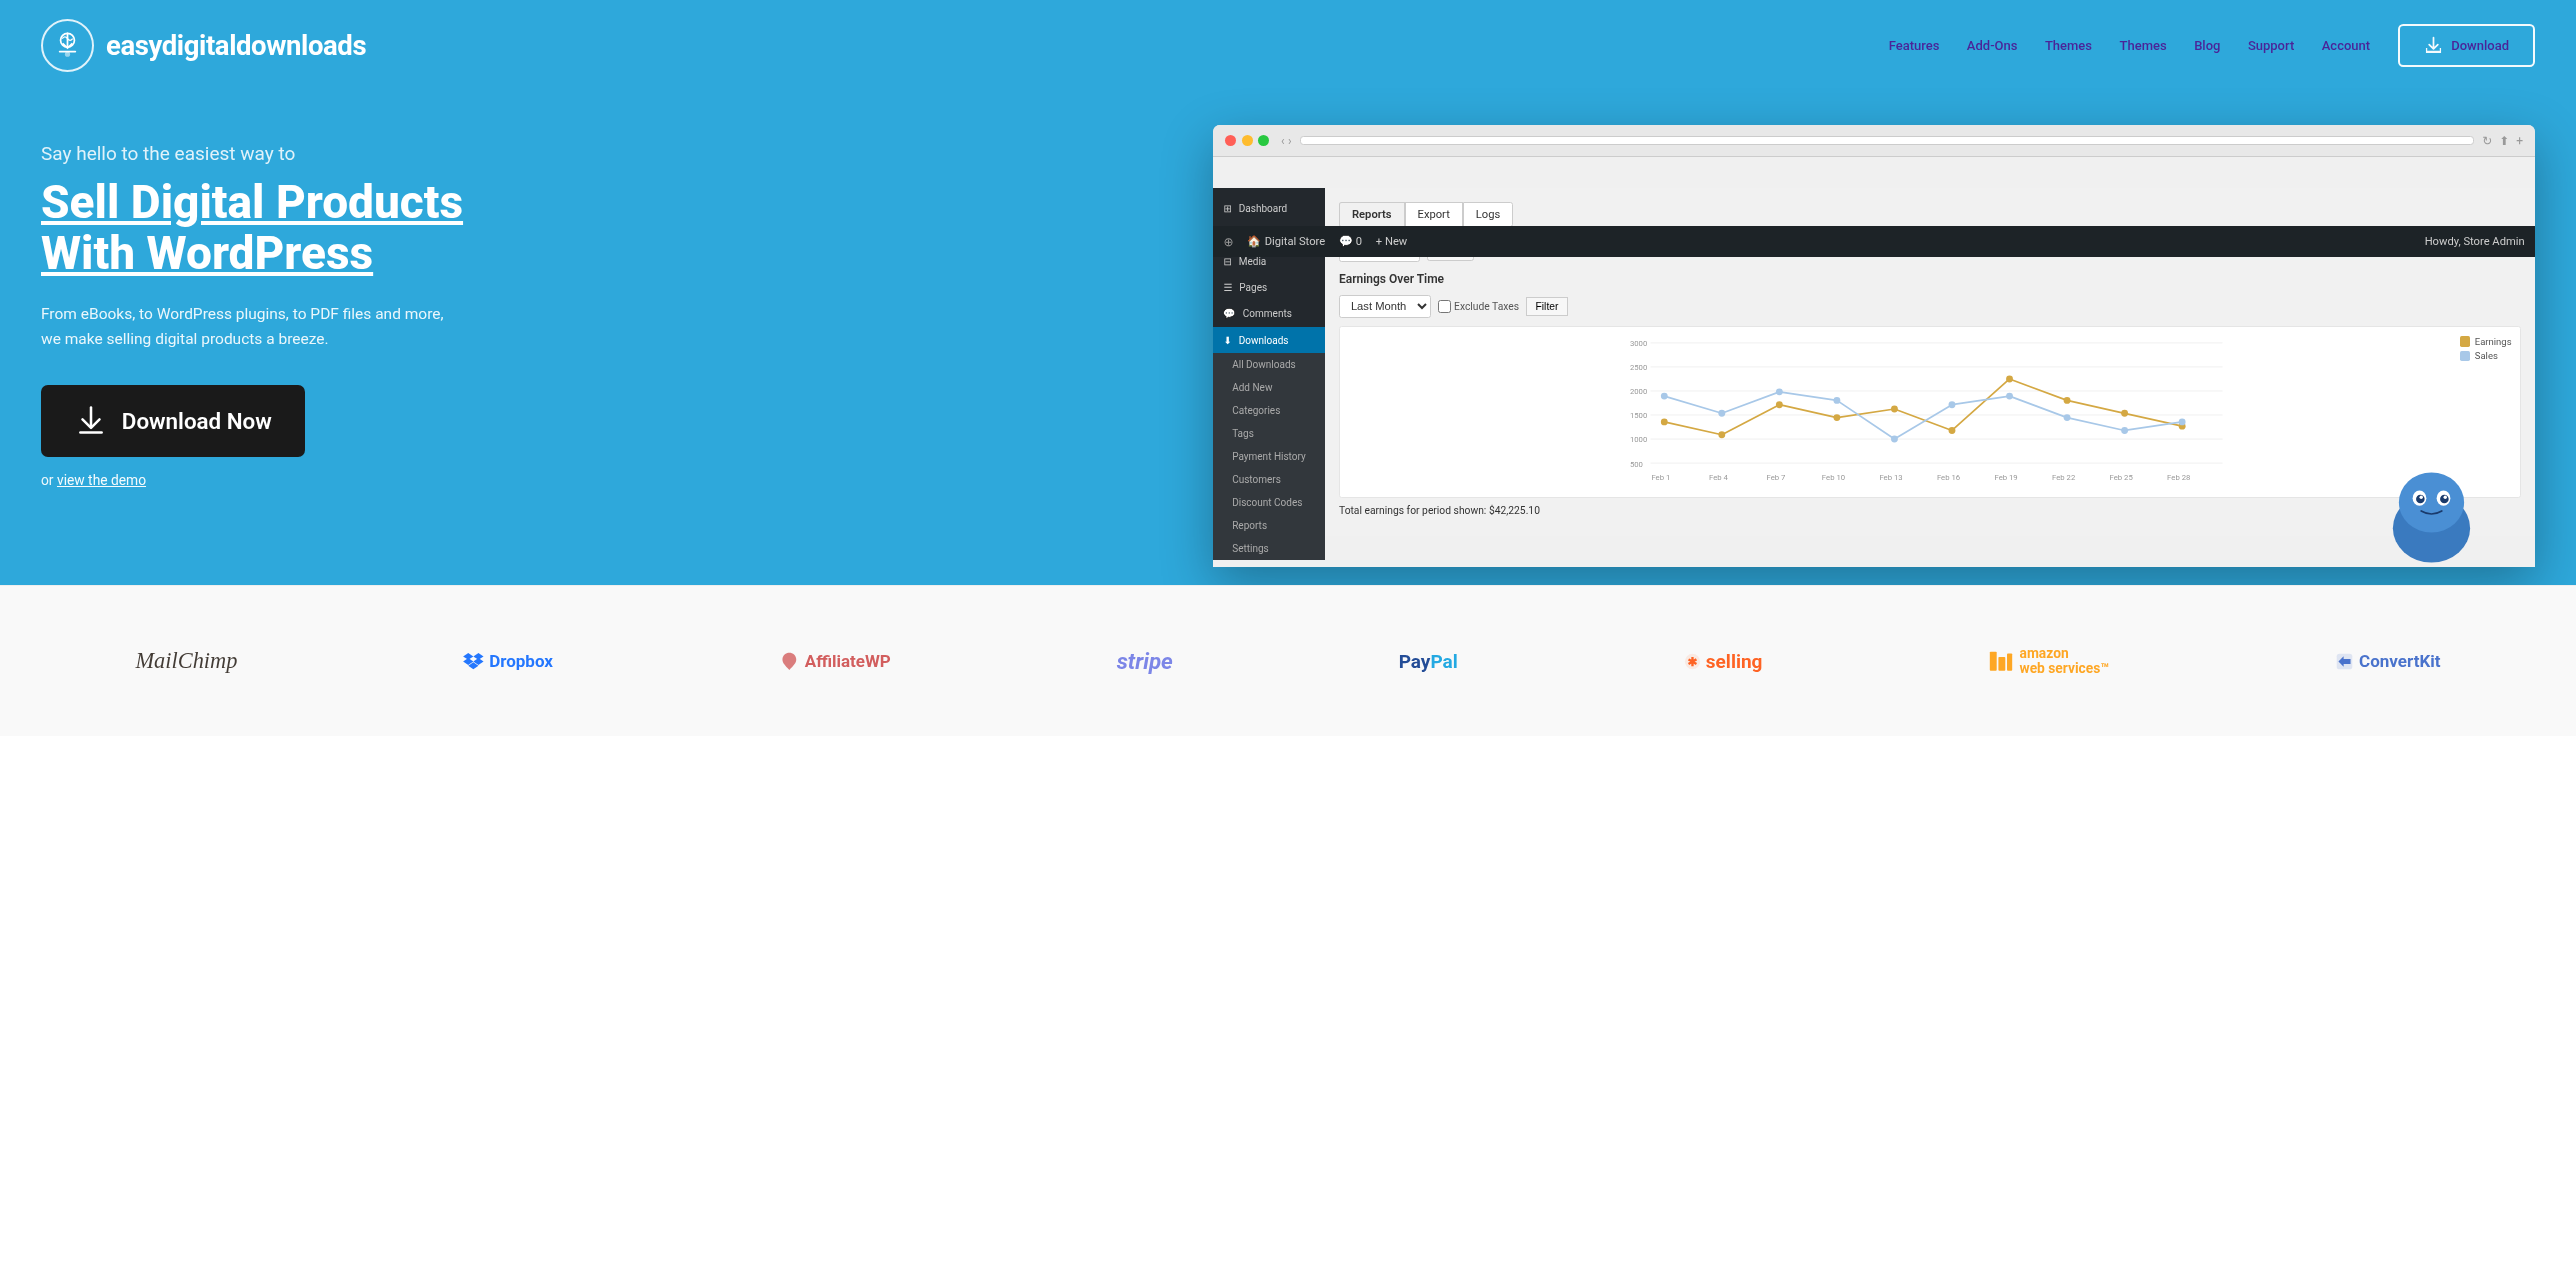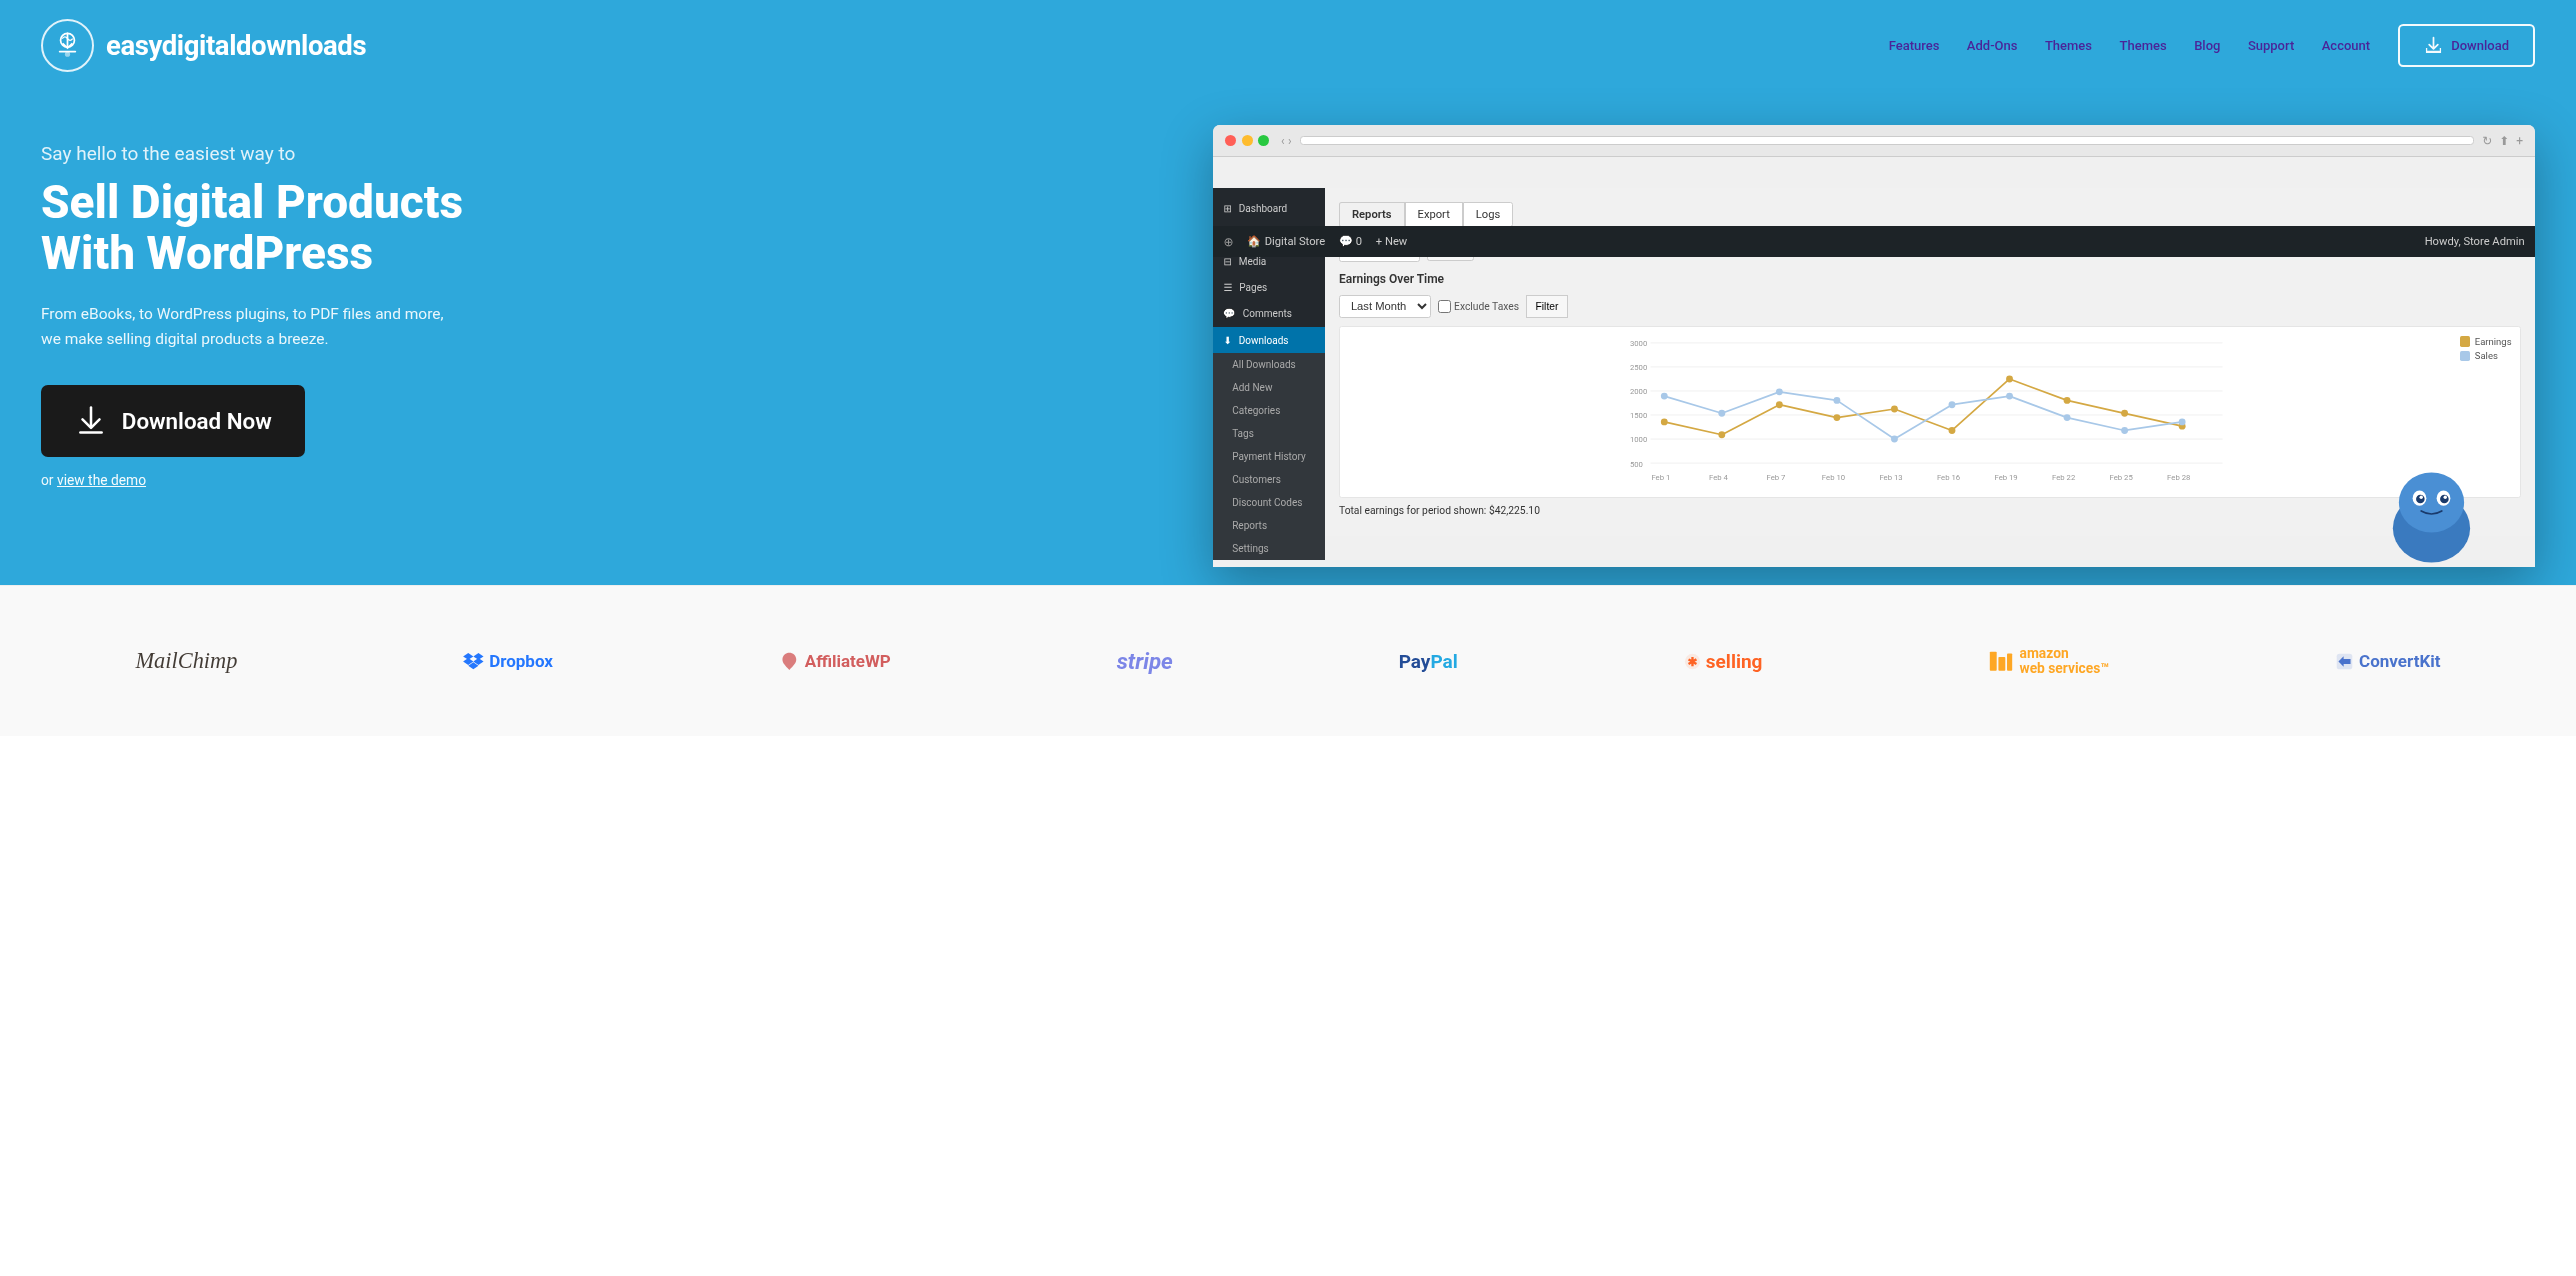--- a/index.html
+++ b/index.html
@@ -90,20 +90,21 @@
       font-size: 19px;
       font-weight: 400;
       margin-bottom: 12px;
     }
     .hero-title {
       color: #fff;
       font-size: 46px;
       font-weight: 800;
       line-height: 1.1;
       margin-bottom: 24px;
+      text-decoration: underline;
     }
     .hero-desc {
       color: rgba(255,255,255,0.9);
       font-size: 15.5px;
       line-height: 1.6;
       margin-bottom: 33px;
       max-width: 413px;
     }
     .hero-cta-btn {
       display: inline-flex;
@@ -299,20 +300,21 @@
       cursor: pointer;
     }
     .wp-chart-title {
       font-size: 12px;
       font-weight: 600;
       color: #333;
       margin-bottom: 8.6px;
     }
     .wp-filter-row2 {
       display: flex;
+      align-items: center;
       gap: 6.9px;
       margin-bottom: 8.6px;
     }
     .wp-checkbox-label {
       display: flex;
       align-items: center;
       gap: 3.4px;
       font-size: 10.3px;
       color: #555;
     }

